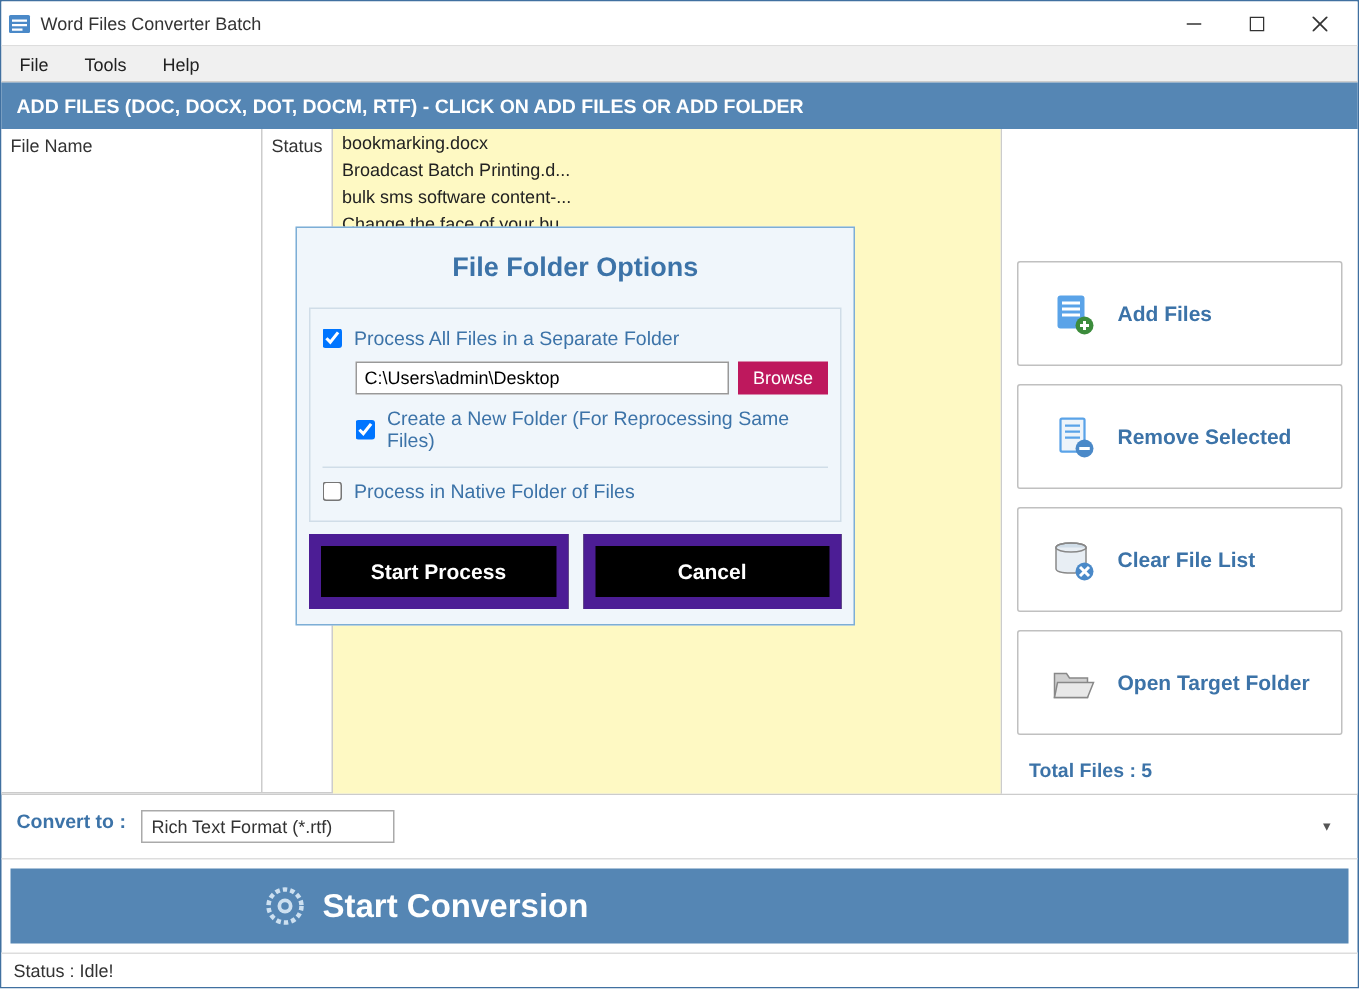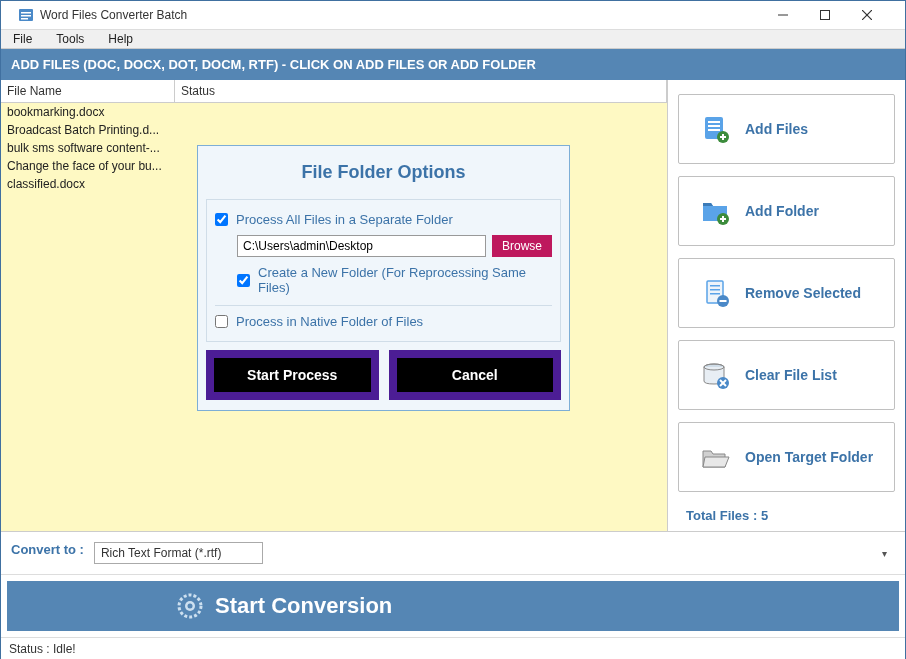--- a/index.html
+++ b/index.html
@@ -1,33 +1,33 @@
 <!DOCTYPE html>
 <html><head>
   <meta charset="utf-8">
   <style>
     * { box-sizing: border-box; margin: 0; padding: 0; }
     body { font-family: Tahoma, sans-serif; font-size: 12px; color: #333; background: #fff; width: 906px; height: 659px; overflow: hidden; }
     
     .window { border: 1px solid #4070a0; width: 906px; height: 659px; display: flex; flex-direction: column; background: #fff; }
     
-    .titlebar { background: #fff; height: 30px; display: flex; align-items: center; padding: 0 17px; border-bottom: 1px solid #ddd; }
+    .titlebar { background: #fff; height: 30px; display: flex; align-items: center; padding: 0 4px; border-bottom: 1px solid #ddd; }
     .titlebar-icon { width: 16px; height: 16px; margin-right: 6px; display: flex; align-items: center; justify-content: center; }
     .titlebar-text { flex: 1; font-size: 12px; color: #333; }
     .win-controls { display: flex; gap: 0px; }
     .win-btn { width: 42px; height: 28px; display: flex; align-items: center; justify-content: center; cursor: pointer; font-size: 14px; }
     
     .menubar { background: #f0f0f0; height: 24px; display: flex; align-items: center; padding: 0 8px; gap: 16px; border-bottom: 1px solid #ccc; }
     .menu-item { cursor: pointer; font-size: 12px; color: #222; padding: 2px 4px; }
     
     .header-bar { background: #5586b4; color: #fff; font-weight: bold; padding: 8px 10px; font-size: 13px; }
     
     .content { flex: 1; display: flex; border-bottom: 1px solid #ccc; position: relative; }
     
-    .file-panel { flex: 1; display: flex; flex-direction: column; border-right: 1px solid #ccc; position: relative; }
+    .file-panel { flex: 1; display: flex; flex-direction: row; border-right: 1px solid #ccc; position: relative; }
     .file-header { display: flex; border-bottom: 1px solid #ccc; background: #fff; }
     .col-header { padding: 4px 6px; font-size: 12px; color: #333; border-right: 1px solid #ccc; }
     .col-filename { width: 174px; }
     .col-status { flex: 1; }
     .file-list { flex: 1; background: #fef9c3; }
     .file-row { padding: 2px 6px; font-size: 12px; color: #222; white-space: nowrap; overflow: hidden; text-overflow: ellipsis; width: 174px; }
     
     .side-panel { width: 237px; display: flex; flex-direction: column; padding: 8px 4px; gap: 0; background: #fff; justify-content: flex-end; }
     .side-btn { display: flex; align-items: center; gap: 14px; padding: 18px 20px; border: 1px solid #c0c0c0; background: #fff; margin: 6px 6px; cursor: pointer; border-radius: 2px; }
     .side-btn-icon { width: 32px; height: 32px; display: flex; align-items: center; justify-content: center; }
@@ -156,32 +156,20 @@
               <circle cx="24" cy="24" r="6" fill="#3c8c3c"></circle>
               <rect x="21" y="23" width="6" height="2" fill="#fff"></rect>
               <rect x="23" y="21" width="2" height="6" fill="#fff"></rect>
             </svg>
         </div>
         <span class="side-btn-label">Add Files</span>
       </div>
       <div class="side-btn">
         <div class="side-btn-icon">
           <svg width="32" height="32" viewBox="0 0 32 32">
-              <path d="M4 8 L12 8 L14 11 L28 11 L28 26 L4 26 Z" fill="#5aa3e8"></path>
-              <path d="M4 8 L12 8 L14 11 L4 11 Z" fill="#3c7bb8"></path>
-              <circle cx="24" cy="24" r="6" fill="#3c8c3c"></circle>
-              <rect x="21" y="23" width="6" height="2" fill="#fff"></rect>
-              <rect x="23" y="21" width="2" height="6" fill="#fff"></rect>
-            </svg>
-        </div>
-        <span class="side-btn-label">Add Folder</span>
-      </div>
-      <div class="side-btn">
-        <div class="side-btn-icon">
-          <svg width="32" height="32" viewBox="0 0 32 32">
               <rect x="8" y="4" width="16" height="22" fill="#eef4fa" stroke="#5aa3e8" stroke-width="1.5" rx="1"></rect>
               <rect x="11" y="8" width="10" height="1.5" fill="#5aa3e8"></rect>
               <rect x="11" y="12" width="10" height="1.5" fill="#5aa3e8"></rect>
               <rect x="11" y="16" width="10" height="1.5" fill="#5aa3e8"></rect>
               <circle cx="24" cy="24" r="6" fill="#4a89c8"></circle>
               <rect x="20.5" y="23" width="7" height="2" fill="#fff"></rect>
             </svg>
         </div>
         <span class="side-btn-label">Remove Selected</span>
       </div>

